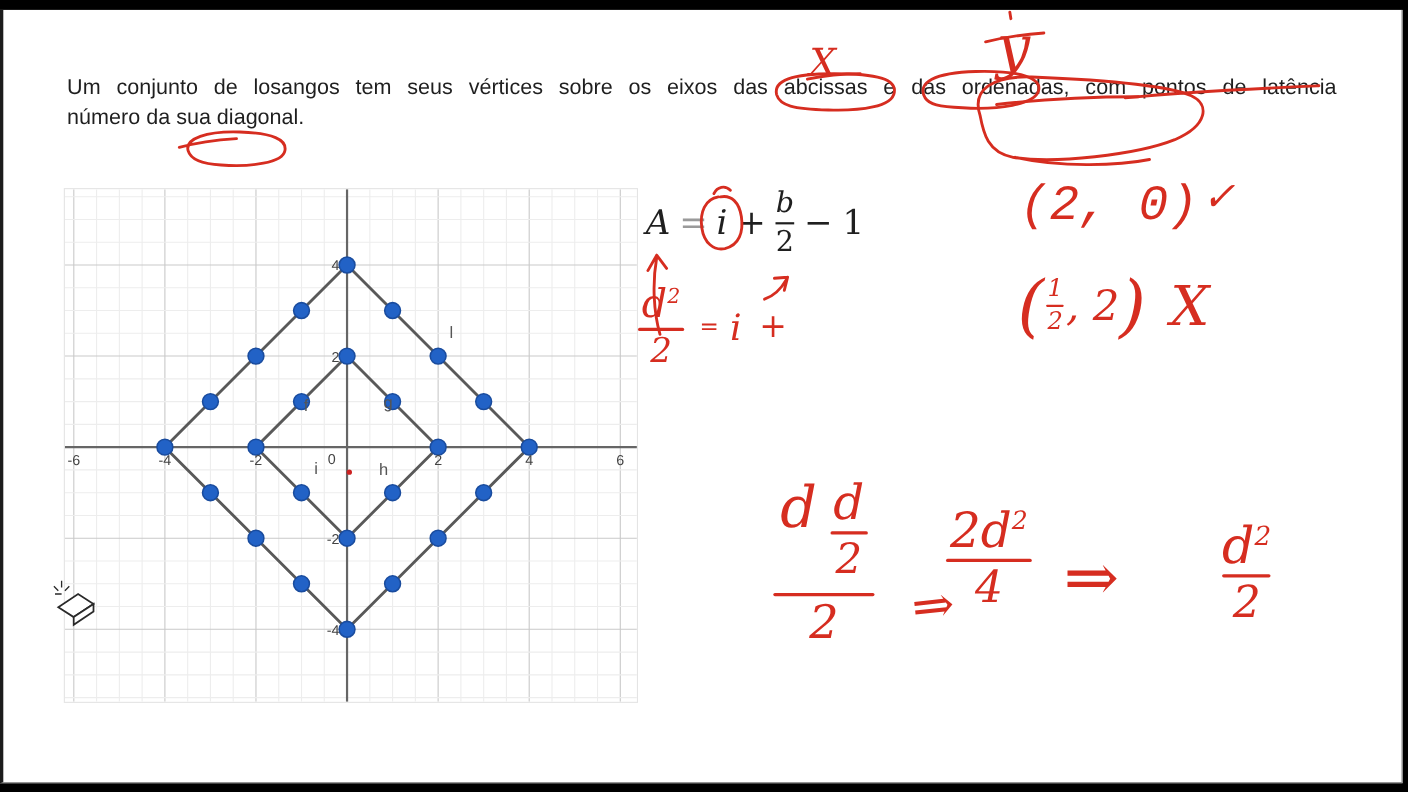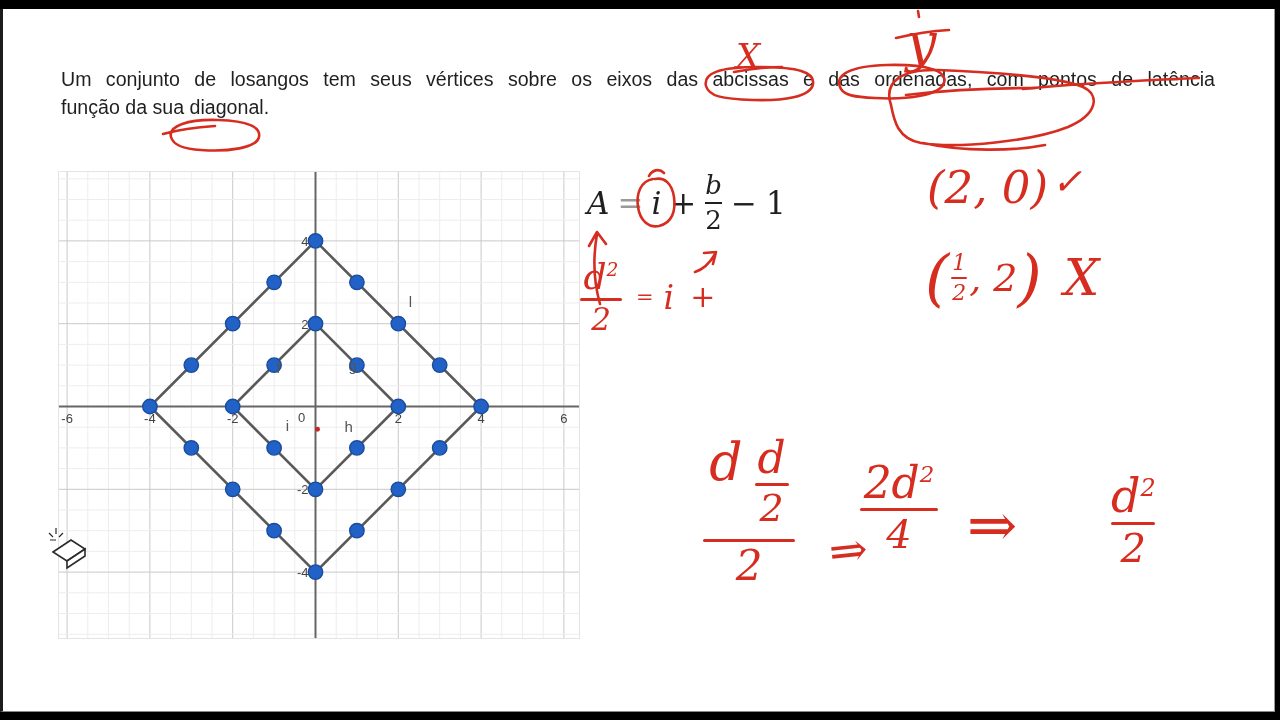--- a/index.html
+++ b/index.html
@@ -31,21 +31,21 @@
   svg.overlay{position:absolute;left:0;top:0;pointer-events:none;}
   sup.h{font-size:0.52em;vertical-align:super;}
 </style>
 </head>
 <body>
 
 <div class="paper">
 
   <div class="problem">
     <div class="jline">Um conjunto de losangos tem seus vértices sobre os eixos das abcissas e das ordenadas, com pontos de latência</div>
-    <div>função da sua diagonal.</div>
+    <div>número da sua diagonal.</div>
   </div>
 
   <svg id="graph-svg" width="520" height="466" style="position:absolute;left:55px;top:162px;border:1px solid #e4e4e4">
     <g id="layer-grid">
         <line x1="8.100000000000023" y1="0" x2="8.100000000000023" y2="466" stroke="#c9c9c9" stroke-width="1"></line>
         <line x1="28.80000000000001" y1="0" x2="28.80000000000001" y2="466" stroke="#ededed" stroke-width="1"></line>
         <line x1="49.5" y1="0" x2="49.5" y2="466" stroke="#ededed" stroke-width="1"></line>
         <line x1="70.20000000000002" y1="0" x2="70.20000000000002" y2="466" stroke="#ededed" stroke-width="1"></line>
         <line x1="90.9" y1="0" x2="90.9" y2="466" stroke="#c9c9c9" stroke-width="1"></line>
         <line x1="111.6" y1="0" x2="111.6" y2="466" stroke="#ededed" stroke-width="1"></line>
@@ -165,21 +165,21 @@
     <span class="frac">
       <span style="font-size:36px"><span>d</span><sup class="h">2</sup></span>
       <span class="bar" style="width:42px"></span>
       <span style="font-size:31px">2</span>
     </span>
     <span style="font-size:21px;margin-left:14px">=</span>
     <span style="font-size:33px;margin-left:10px">i</span>
     <span style="font-size:30px;margin-left:16px">+</span>
   </div>
 
-  <div class="hw" style="left:924px;top:156px;font-size:45px;display:flex;align-items:center;">
+  <div class="hw" style="left:924px;top:156px;font-size:45px;display:flex;align-items:center;font-family:Liberation Mono, monospace;">
     <span>(2, 0)</span>
     <span style="font-size:36px;margin-left:4px;transform:translateY(-6px)">✓</span>
   </div>
 
   <div class="hw" style="left:922px;top:238px;display:flex;align-items:center;">
     <span style="font-size:62px;font-weight:300">(</span>
     <span class="frac" style="margin:0 2px">
       <span style="font-size:22px">1</span>
       <span class="bar" style="width:16px;height:2.5px"></span>
       <span style="font-size:22px">2</span>

